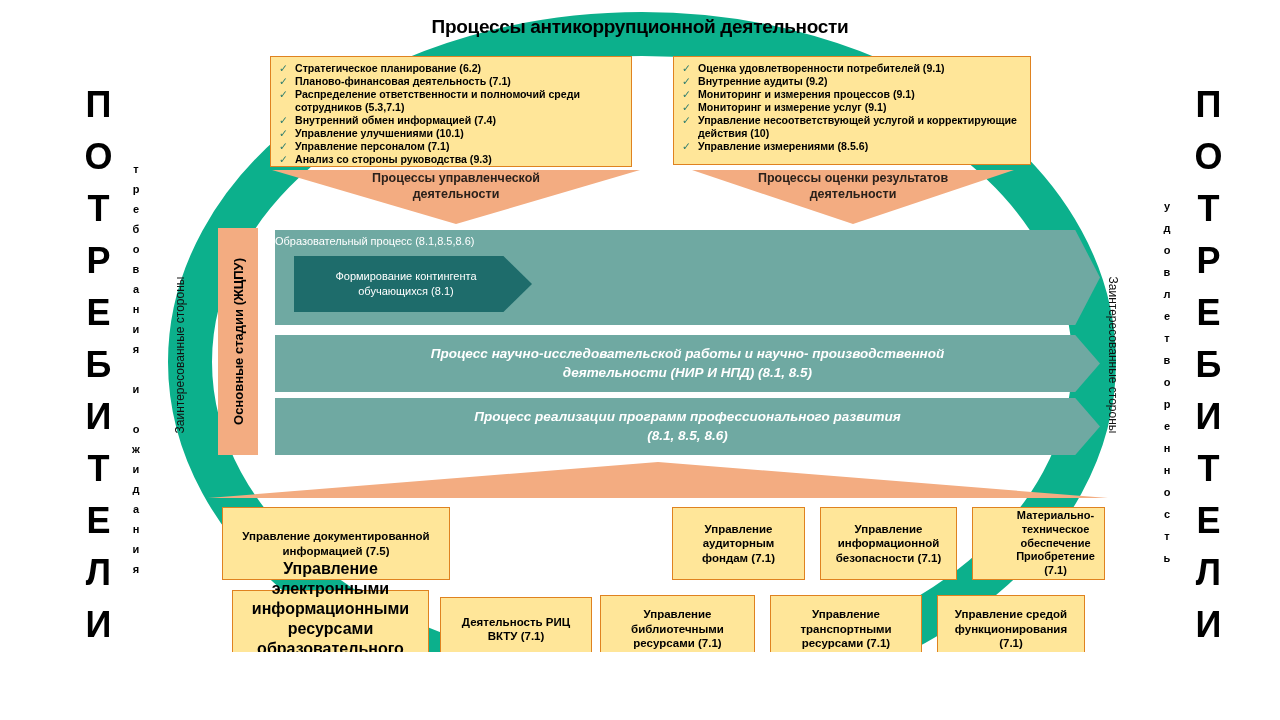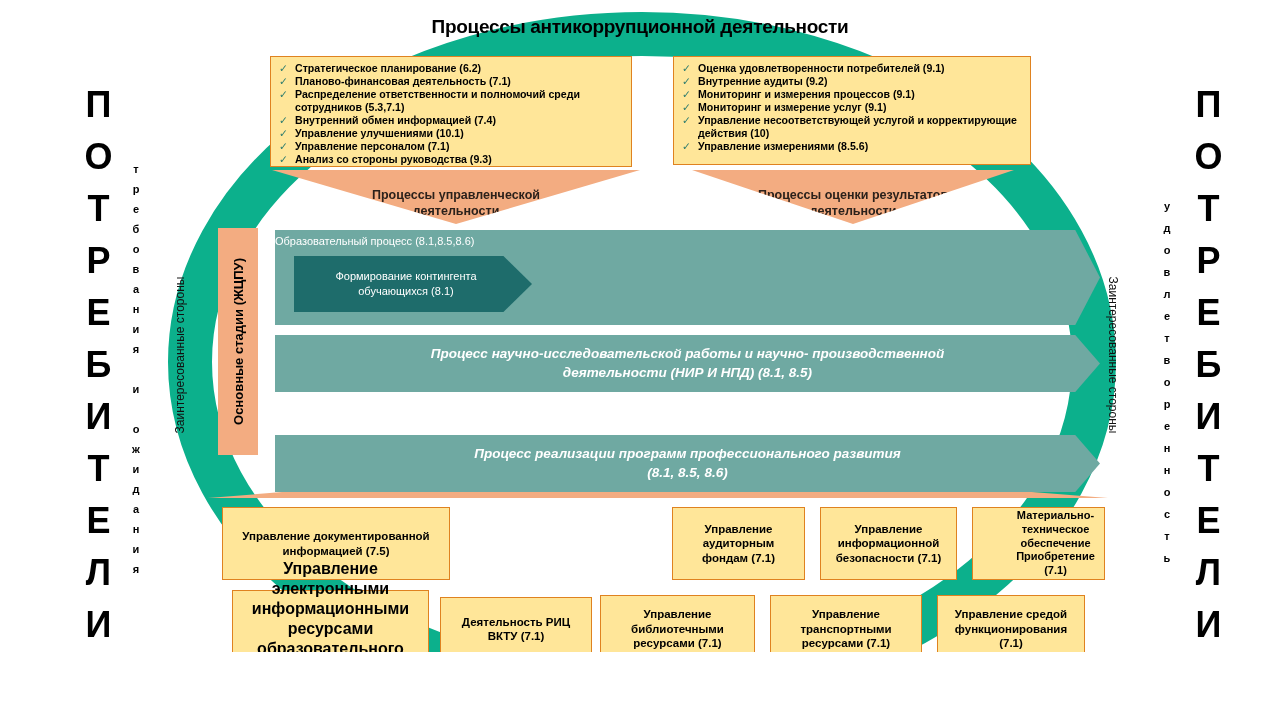--- a/index.html
+++ b/index.html
@@ -26,21 +26,21 @@
   .stages span{font-weight:bold;font-size:13px;}
 
   
   .ybox{background:#FFE699;border:1.5px solid #DF8220;z-index:5;padding:5px 8px 4px 6px;box-sizing:border-box;}
   .ybox ul{list-style:none;margin:0;padding:0;}
   .ybox li{display:flex;gap:5px;font-size:10.6px;font-weight:bold;line-height:13px;}
   .chk{color:#2E7D6E;width:13px;flex:0 0 13px;text-align:center;font-weight:bold;}
 
   
   .tri-down{background:#F3AC81;clip-path:polygon(0 0,100% 0,50% 100%);z-index:3;
-            text-align:center;font-size:12.5px;font-weight:bold;color:#2b211b;padding-top:17px;box-sizing:border-box;white-space:pre-line;line-height:1.3;}
+            text-align:center;font-size:12.5px;font-weight:bold;color:#2b211b;padding-top:0;box-sizing:border-box;white-space:pre-line;line-height:1.3;}
   .tri-up{background:#F3AC81;clip-path:polygon(50% 0,100% 100%,0 100%);z-index:3;}
 
   
   .band{background:#6FA9A2;clip-path:polygon(0 0,97% 0,100% 50%,97% 100%,0 100%);z-index:4;
         color:#fff;box-sizing:border-box;}
   .band1{padding-top:5px;}
   .band1-title{font-size:11px;font-weight:normal;}
   .band-text{display:flex;align-items:center;justify-content:center;text-align:center;
              font-size:13.5px;font-weight:bold;font-style:italic;white-space:pre-line;line-height:1.35;height:100%;}
   .darrow{position:absolute;background:#1E6C6B;clip-path:polygon(0 0,88% 0,100% 50%,88% 100%,0 100%);
@@ -150,21 +150,21 @@
     <div class="band1-title">Образовательный процесс (8.1,8.5,8.6)</div>
   </div>
   <div class="darrow" style="left:294px;top:256px;width:238px;height:56px;z-index:5;">Формирование  контингента
 обучающихся (8.1)</div>
 
   <div class="abs band" style="left:275px;top:335px;width:825px;height:57px;">
     <div class="band-text">Процесс  научно-исследовательской работы и научно- производственной
 деятельности (НИР И НПД) (8.1, 8.5)</div>
   </div>
 
-  <div class="abs band" style="left:275px;top:398px;width:825px;height:57px;margin-top:37px;">
+  <div class="abs band" style="left:275px;top:398px;width:825px;height:57px;">
     <div class="band-text">Процесс  реализации программ профессионального развития
 (8.1, 8.5, 8.6)</div>
   </div>
 
   <div class="abs tri-up" style="left:208px;top:462px;width:900px;height:36px;"></div>
 
   <div class="abs sbox" style="left:222px;top:507px;width:228px;height:73px;">Управление документированной
 информацией (7.5)</div>
   <div class="abs sbox" style="left:672px;top:507px;width:133px;height:73px;">Управление
 аудиторным

